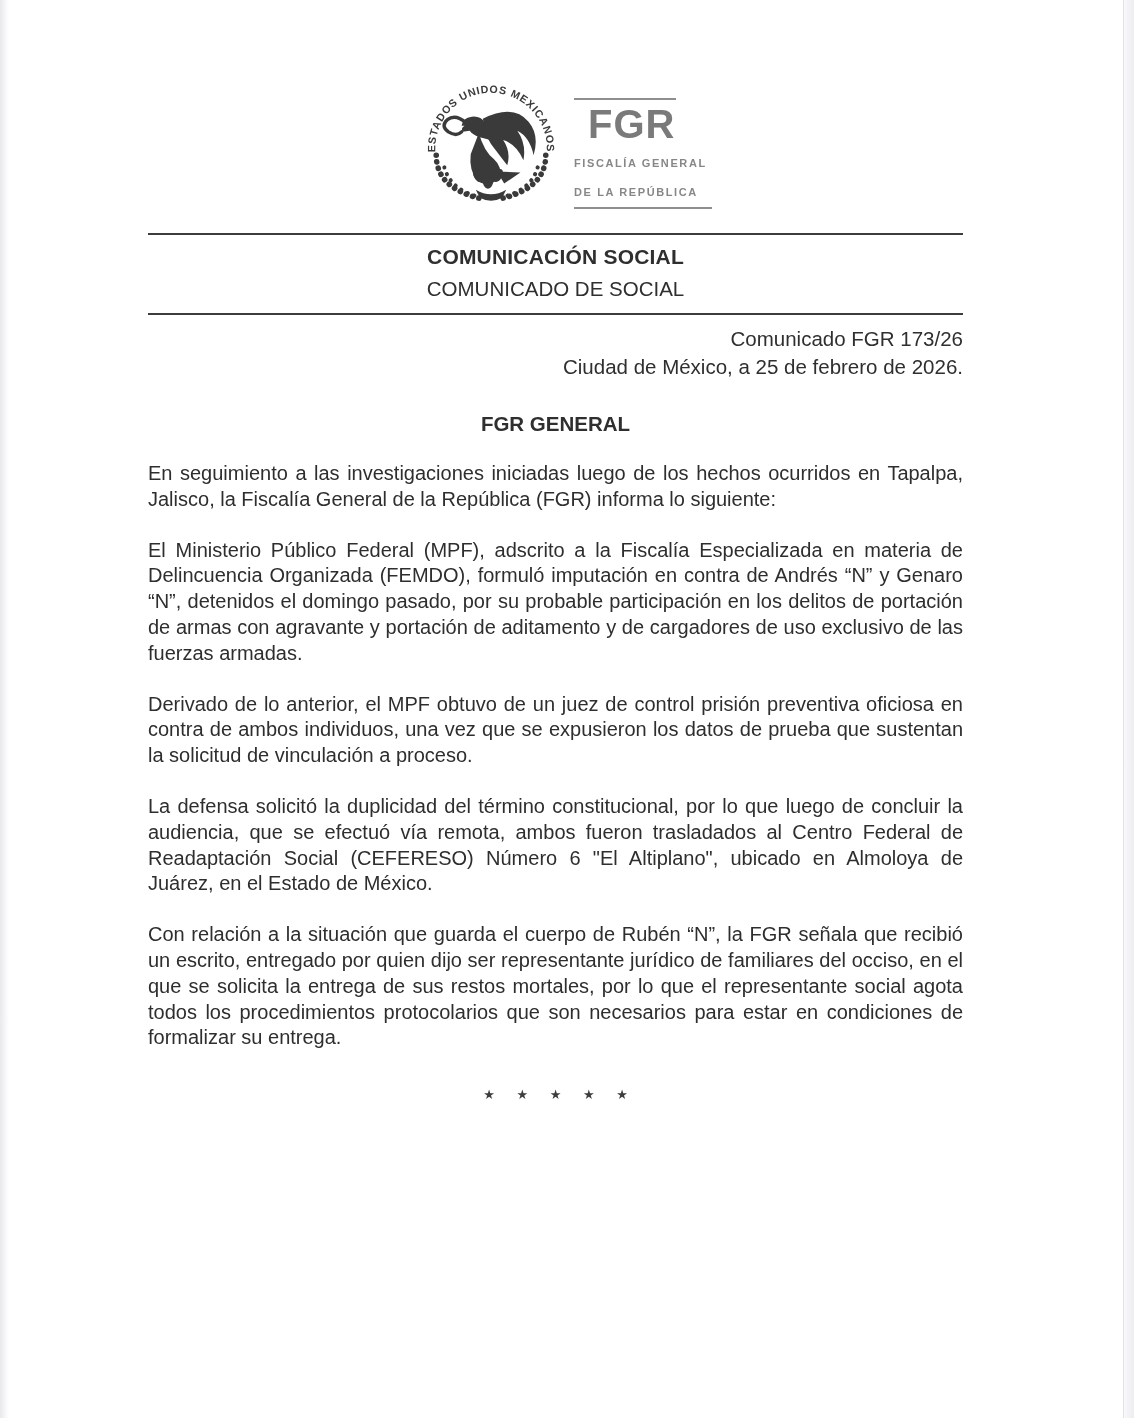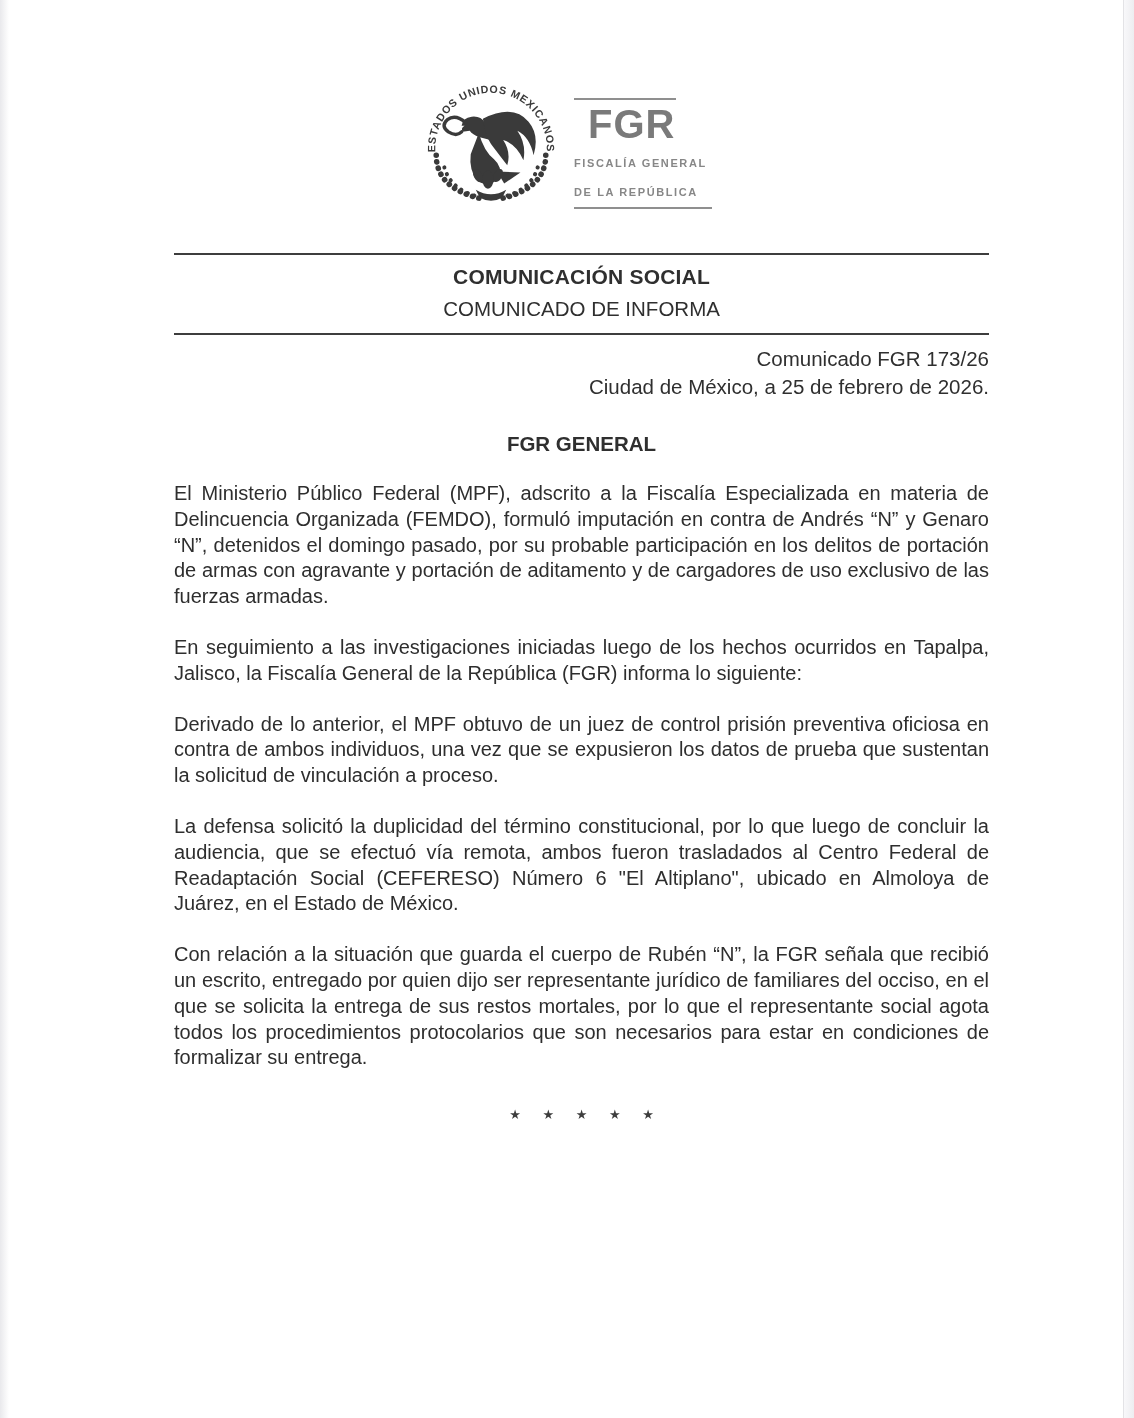--- a/index.html
+++ b/index.html
@@ -34,21 +34,21 @@
   .fgr-acronym {
     font-size: 40px; font-weight: 700; color: #7a7a7a;
     line-height: 0.95; letter-spacing: 1px; margin-left: 14px;
   }
   .fgr-line {
     font-size: 11px; font-weight: 700; color: #878787;
     letter-spacing: 1.6px; line-height: 1.55; margin-top: 12px; white-space: nowrap;
   }
 
   
-  .content { position: absolute; left: 174px; top: 233px; width: 815px; margin-top: 20px; }
+  .content { position: absolute; left: 148px; top: 233px; width: 815px; }
   .rule { height: 2px; background: #3d3d3d; }
   .masthead-title {
     text-align: center; font-weight: 700; font-size: 21px;
     margin-top: 10px; letter-spacing: 0.2px;
   }
   .masthead-subtitle {
     text-align: center; font-size: 20.5px; margin: 8px 0 12px;
   }
   .meta {
     text-align: right; font-size: 20.5px; line-height: 28px; margin-top: 10px;
@@ -111,30 +111,30 @@
     <div class="fgr-acronym">FGR</div>
     <div class="fgr-line">FISCALÍA GENERAL</div>
     <div class="fgr-line">DE LA REPÚBLICA</div>
     <div class="fgr-rule-bottom"></div>
   </div>
 </div>
 
 <div class="content">
   <div class="rule"></div>
   <div class="masthead-title">COMUNICACIÓN SOCIAL</div>
-  <div class="masthead-subtitle">COMUNICADO DE INFORMA</div>
+  <div class="masthead-subtitle">COMUNICADO DE SOCIAL</div>
   <div class="rule"></div>
 
   <div class="meta">
     <div>Comunicado FGR 173/26</div>
     <div>Ciudad de México, a 25 de febrero de 2026.</div>
   </div>
 
   <div class="headline">FGR GENERAL</div>
 
+  <p class="body-par">En seguimiento a las investigaciones iniciadas luego de los hechos ocurridos en Tapalpa, Jalisco, la Fiscalía General de la República (FGR) informa lo siguiente:</p>
   <p class="body-par">El Ministerio Público Federal (MPF), adscrito a la Fiscalía Especializada en materia de Delincuencia Organizada (FEMDO), formuló imputación en contra de Andrés “N” y Genaro “N”, detenidos el domingo pasado, por su probable participación en los delitos de portación de armas con agravante y portación de aditamento y de cargadores de uso exclusivo de las fuerzas armadas.</p>
-  <p class="body-par">En seguimiento a las investigaciones iniciadas luego de los hechos ocurridos en Tapalpa, Jalisco, la Fiscalía General de la República (FGR) informa lo siguiente:</p>
   <p class="body-par">Derivado de lo anterior, el MPF obtuvo de un juez de control prisión preventiva oficiosa en contra de ambos individuos, una vez que se expusieron los datos de prueba que sustentan la solicitud de vinculación a proceso.</p>
   <p class="body-par">La defensa solicitó la duplicidad del término constitucional, por lo que luego de concluir la audiencia, que se efectuó vía remota, ambos fueron trasladados al Centro Federal de Readaptación Social (CEFERESO) Número 6 "El Altiplano", ubicado en Almoloya de Juárez, en el Estado de México.</p>
   <p class="body-par">Con relación a la situación que guarda el cuerpo de Rubén “N”, la FGR señala que recibió un escrito, entregado por quien dijo ser representante jurídico de familiares del occiso, en el que se solicita la entrega de sus restos mortales, por lo que el representante social agota todos los procedimientos protocolarios que son necesarios para estar en condiciones de formalizar su entrega.</p>
 
   <div class="stars">★ ★ ★ ★ ★</div>
 </div>
 
 </body></html>

